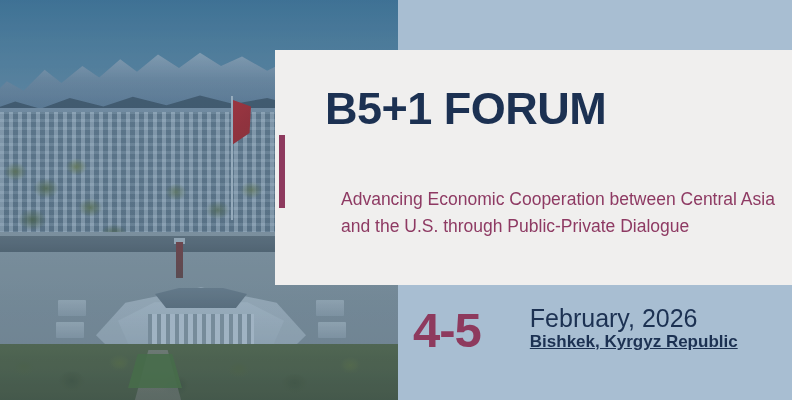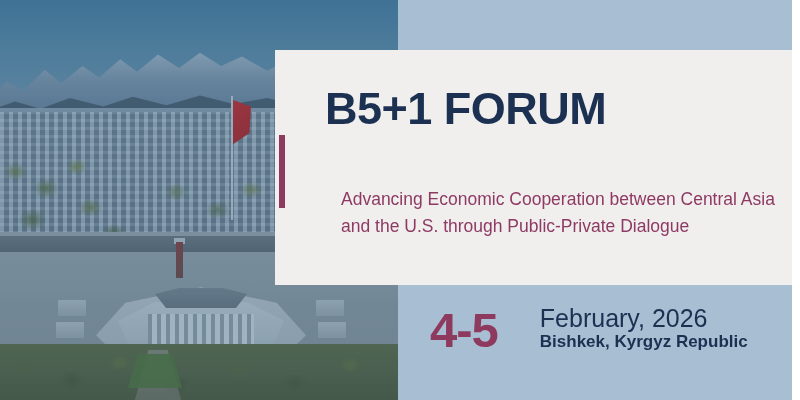--- a/index.html
+++ b/index.html
@@ -230,24 +230,24 @@
     margin: 16px;
     font-size: 17.5px;
     font-weight: 400;
     color: #8e3a63;
     line-height: 1.55;
   }
 
   
   .date-block {
     position: absolute;
-    left: 430px; top: 305px;
+    left: 413px; top: 305px;
     display: flex;
     align-items: flex-end;
-    gap: 2px;
+    gap: 9px;
   }
   .date-days {
     font-size: 49px;
     font-weight: 700;
     color: #8e3a5e;
     line-height: .92;
     letter-spacing: -1px;
   }
   .date-right {
     display: flex;
@@ -261,20 +261,21 @@
     color: #1c3152;
     line-height: 1.08;
     white-space: nowrap;
   }
   .date-place {
     font-size: 17px;
     font-weight: 700;
     color: #1c3152;
     line-height: 1.15;
     white-space: nowrap;
+    text-decoration: underline;
   }
 </style>
 </head>
 <body>
 
 <div id="banner">
 
   <div class="blue-panel"></div>
 
   <div class="photo">

